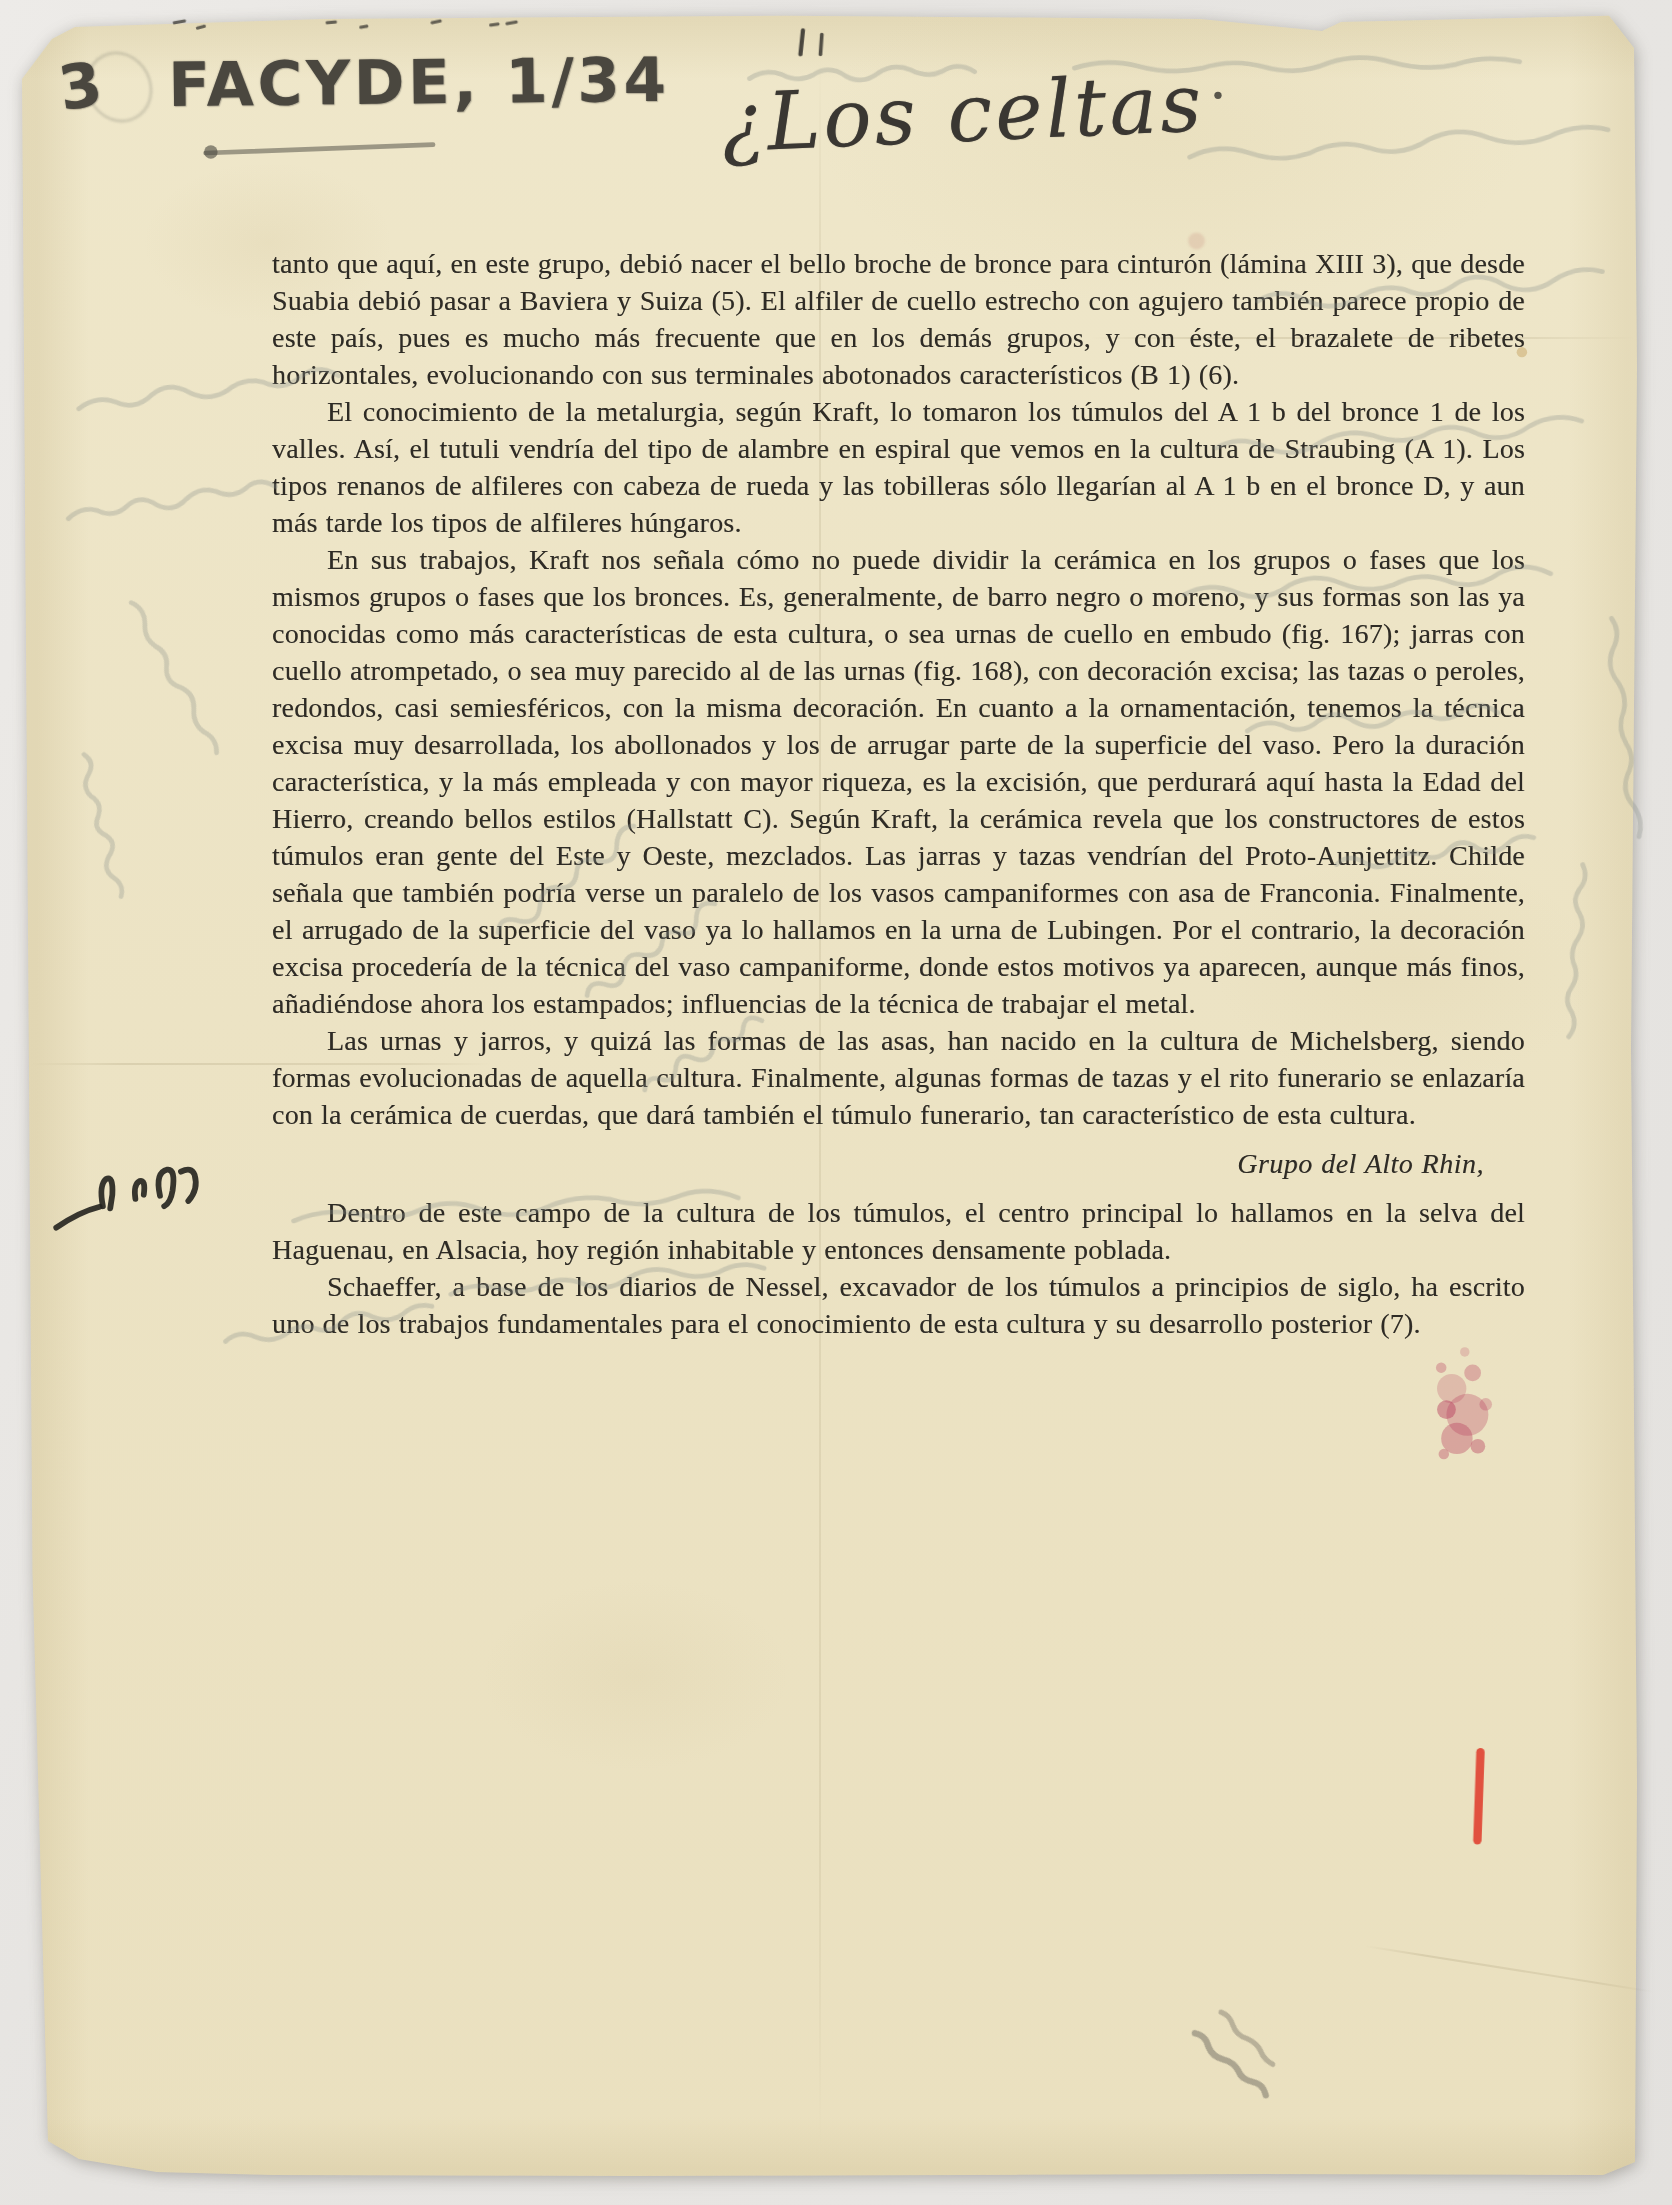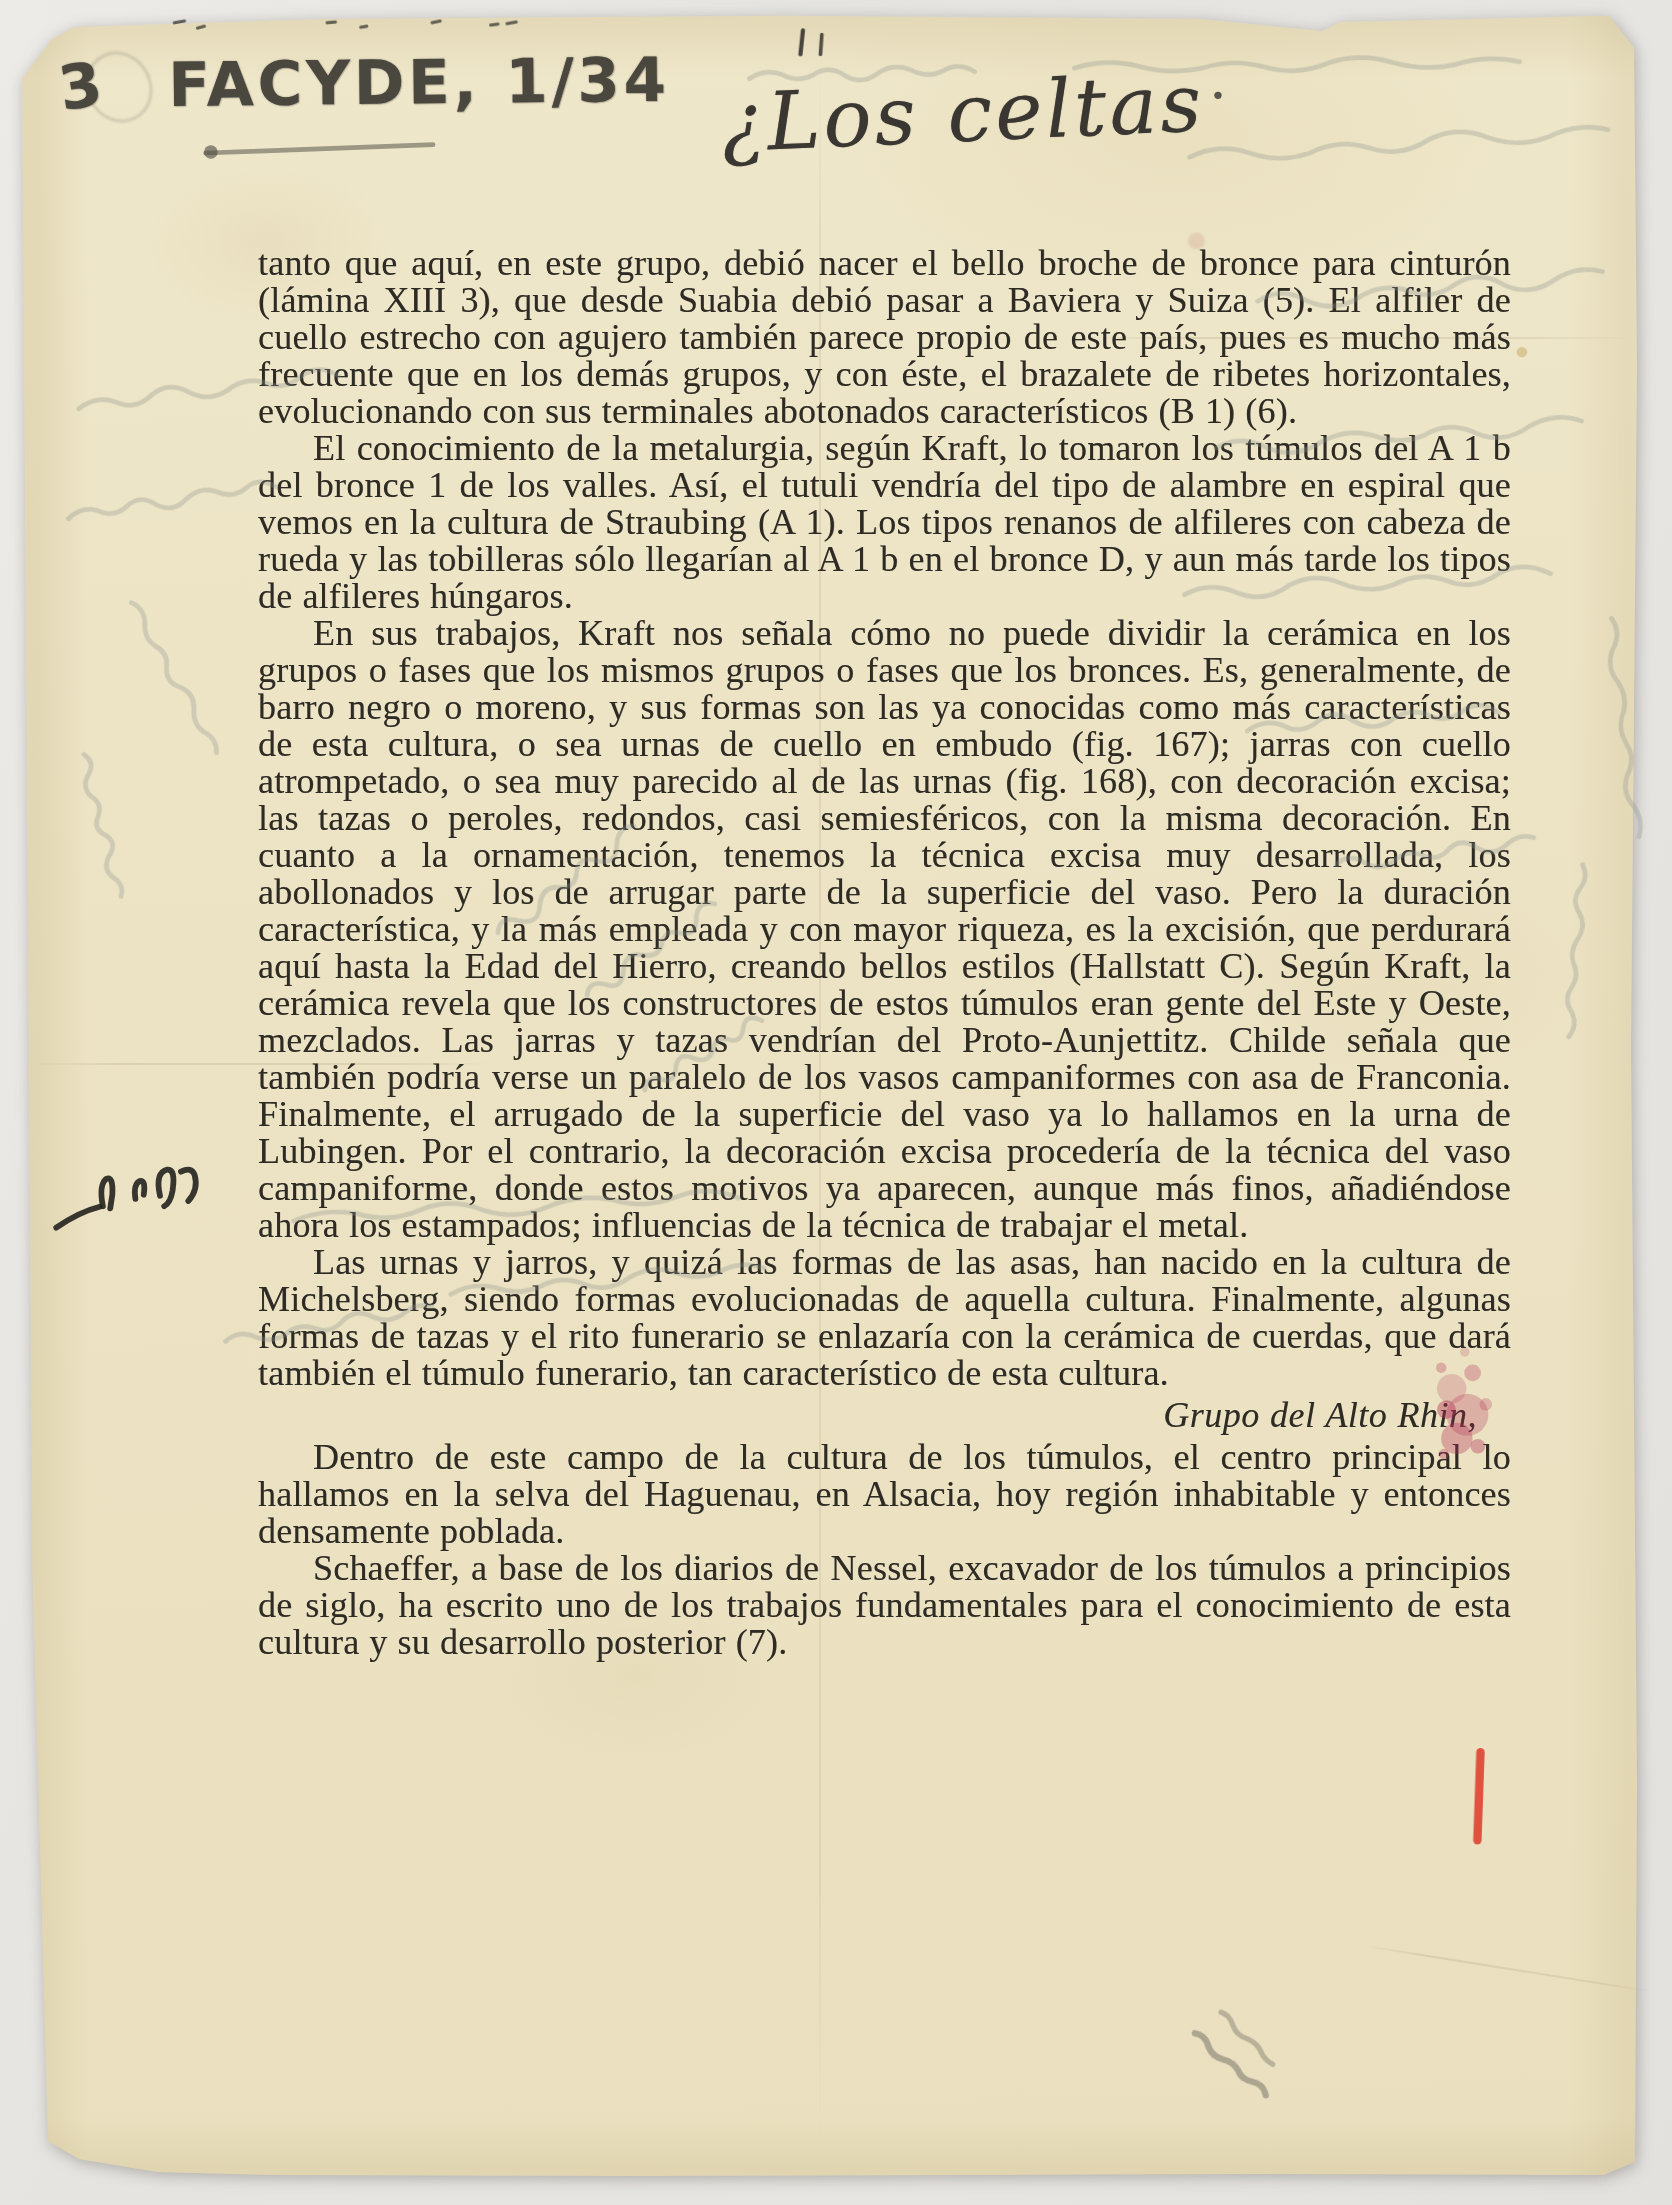--- a/index.html
+++ b/index.html
@@ -43,28 +43,28 @@
   }
   .pencil-note .num{transform:rotate(-8deg);}
   .ink-title{
     position:absolute;left:721px;top:67px;
     font-family:"DejaVu Serif", serif;font-style:italic;font-size:80px;color:#3a3732;
     letter-spacing:3.1px;transform:rotate(-2.5deg);
     text-shadow:0 0 1px rgba(58,55,50,.55);
     white-space:nowrap;
   }
   .text-col{
-    position:absolute;left:258px;top:245px;width:1253px;
-    font-size:36px;line-height:37px;color:#2e2b25;text-align:justify;
+    position:absolute;left:272px;top:245px;width:1253px;
+    font-size:28px;line-height:37px;color:#2e2b25;text-align:justify;
     letter-spacing:0.2px;word-spacing:0.8px;
     text-shadow:0.3px 0.4px 0.5px rgba(46,43,37,.38);
   }
   .para{text-indent:55px;margin:0;}
   .para.first{text-indent:0;}
-  .heading{font-style:italic;text-align:right;padding-right:29px;text-indent:0;margin:5px;letter-spacing:0.5px;}
+  .heading{font-style:italic;text-align:right;padding-right:29px;text-indent:0;margin:12px;letter-spacing:0.5px;}
   svg.decor{position:absolute;left:0;top:0;pointer-events:none;}
 </style>
 </head>
 <body>
 
 <div id="canvas">
 
   <div class="paper-wrap">
     <div class="paper"></div>
   </div>

